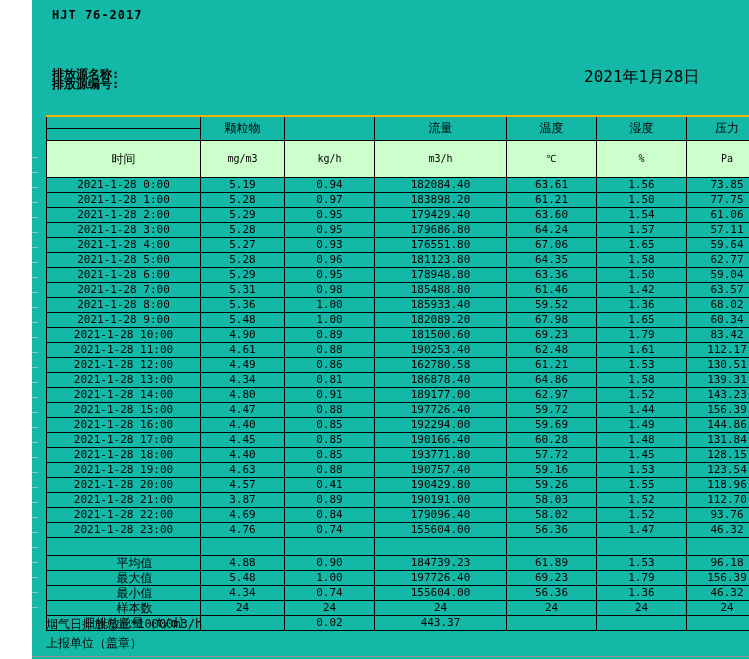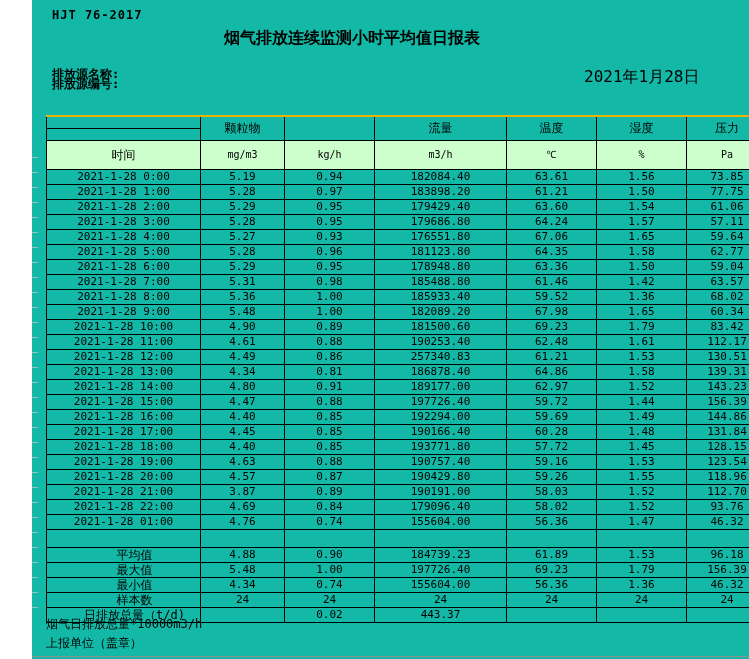--- a/index.html
+++ b/index.html
@@ -41,38 +41,37 @@
   td {
     border: 1px solid #000;
     padding: 0 2px;
     text-align: center; vertical-align: middle;
     white-space: nowrap; overflow: hidden;
     font-size: 11px; line-height: 1;
   }
   thead tr.hrow1 td { border-top: 2px solid #eab308; }
   tr.hrow1 td, tr.hrow2 td { height: 12px; }
   td.group-head { font-size: 12px; }
-  tr.unit-row td { height: 29px; background: #ccffcc; font-size: 10px; }
+  tr.unit-row td { height: 37px; background: #ccffcc; font-size: 10px; }
   tr.unit-row td.time-head { font-size: 12px; }
   tbody tr td { height: 15px; }
   tr.spacer-row td { height: 18px; }
   td.sum-label { font-size: 12px; padding-left: 24px; }
 
   .foot-note { position: absolute; top: 616px; left: 14px; font-size: 12px; }
   .foot-report-unit { position: absolute; top: 635px; left: 14px; font-size: 12px; }
   .foot-unit { position: absolute; top: 664px; left: 205px; font-size: 17px; }
   .bottom-rule { position: absolute; top: 656px; left: 0; width: 749px; height: 1px; background: #909090; }
 </style>
 </head>
 <body>
 
 <div class="page">
 
   <div class="std-code">HJT  76-2017</div>
-  <div class="report-title">烟气排放连续监测小时平均值日报表</div>
   <div class="meta-label meta-name">排放源名称:</div>
   <div class="meta-label meta-code">排放源编号:</div>
   <div class="report-date">2021年1月28日</div>
 
   <div class="gutter-ticks"></div>
 
   <table class="report">
     <colgroup>
       <col style="width:154px">
       <col style="width:84px">
@@ -211,21 +210,21 @@
           <td>0.88</td>
           <td>190253.40</td>
           <td>62.48</td>
           <td>1.61</td>
           <td>112.17</td>
         </tr>
         <tr>
           <td>2021-1-28 12:00</td>
           <td>4.49</td>
           <td>0.86</td>
-          <td>257340.83</td>
+          <td>162780.58</td>
           <td>61.21</td>
           <td>1.53</td>
           <td>130.51</td>
         </tr>
         <tr>
           <td>2021-1-28 13:00</td>
           <td>4.34</td>
           <td>0.81</td>
           <td>186878.40</td>
           <td>64.86</td>
@@ -282,21 +281,21 @@
           <td>4.63</td>
           <td>0.88</td>
           <td>190757.40</td>
           <td>59.16</td>
           <td>1.53</td>
           <td>123.54</td>
         </tr>
         <tr>
           <td>2021-1-28 20:00</td>
           <td>4.57</td>
-          <td>0.87</td>
+          <td>0.41</td>
           <td>190429.80</td>
           <td>59.26</td>
           <td>1.55</td>
           <td>118.96</td>
         </tr>
         <tr>
           <td>2021-1-28 21:00</td>
           <td>3.87</td>
           <td>0.89</td>
           <td>190191.00</td>
@@ -307,21 +306,21 @@
         <tr>
           <td>2021-1-28 22:00</td>
           <td>4.69</td>
           <td>0.84</td>
           <td>179096.40</td>
           <td>58.02</td>
           <td>1.52</td>
           <td>93.76</td>
         </tr>
         <tr>
-          <td>2021-1-28 01:00</td>
+          <td>2021-1-28 23:00</td>
           <td>4.76</td>
           <td>0.74</td>
           <td>155604.00</td>
           <td>56.36</td>
           <td>1.47</td>
           <td>46.32</td>
         </tr>
         <tr class="spacer-row">
           <td></td>
           <td></td>

